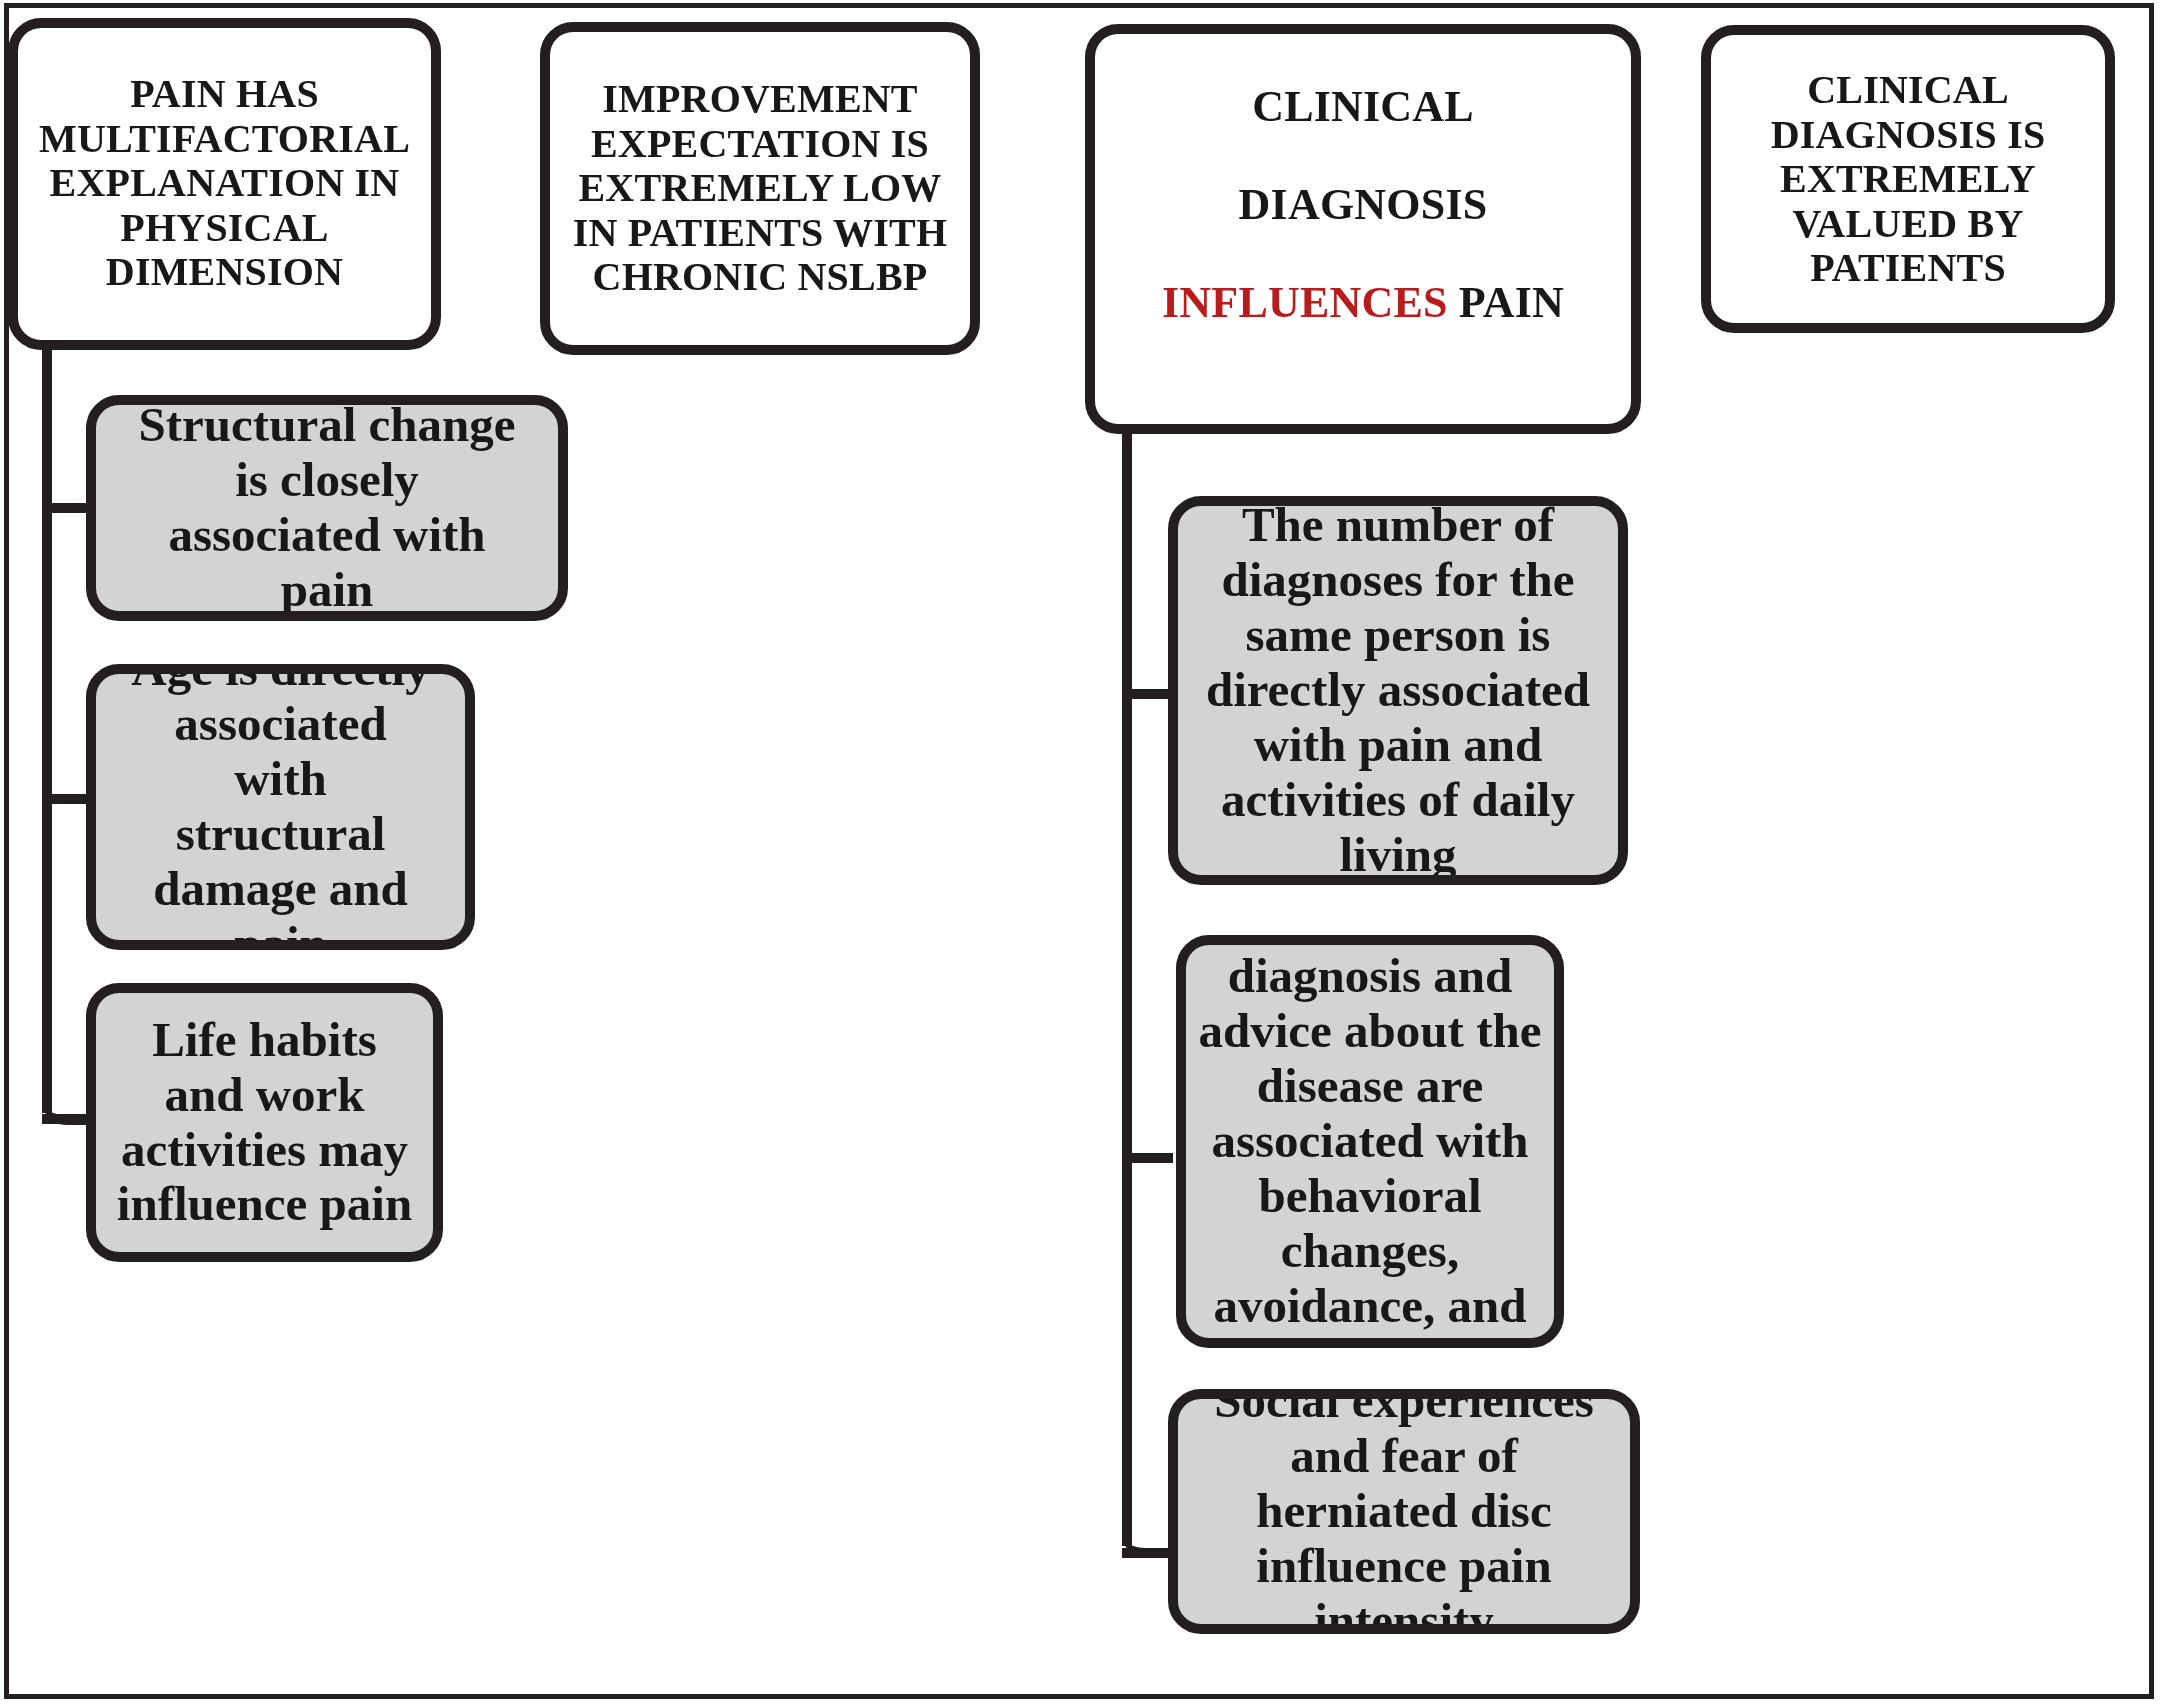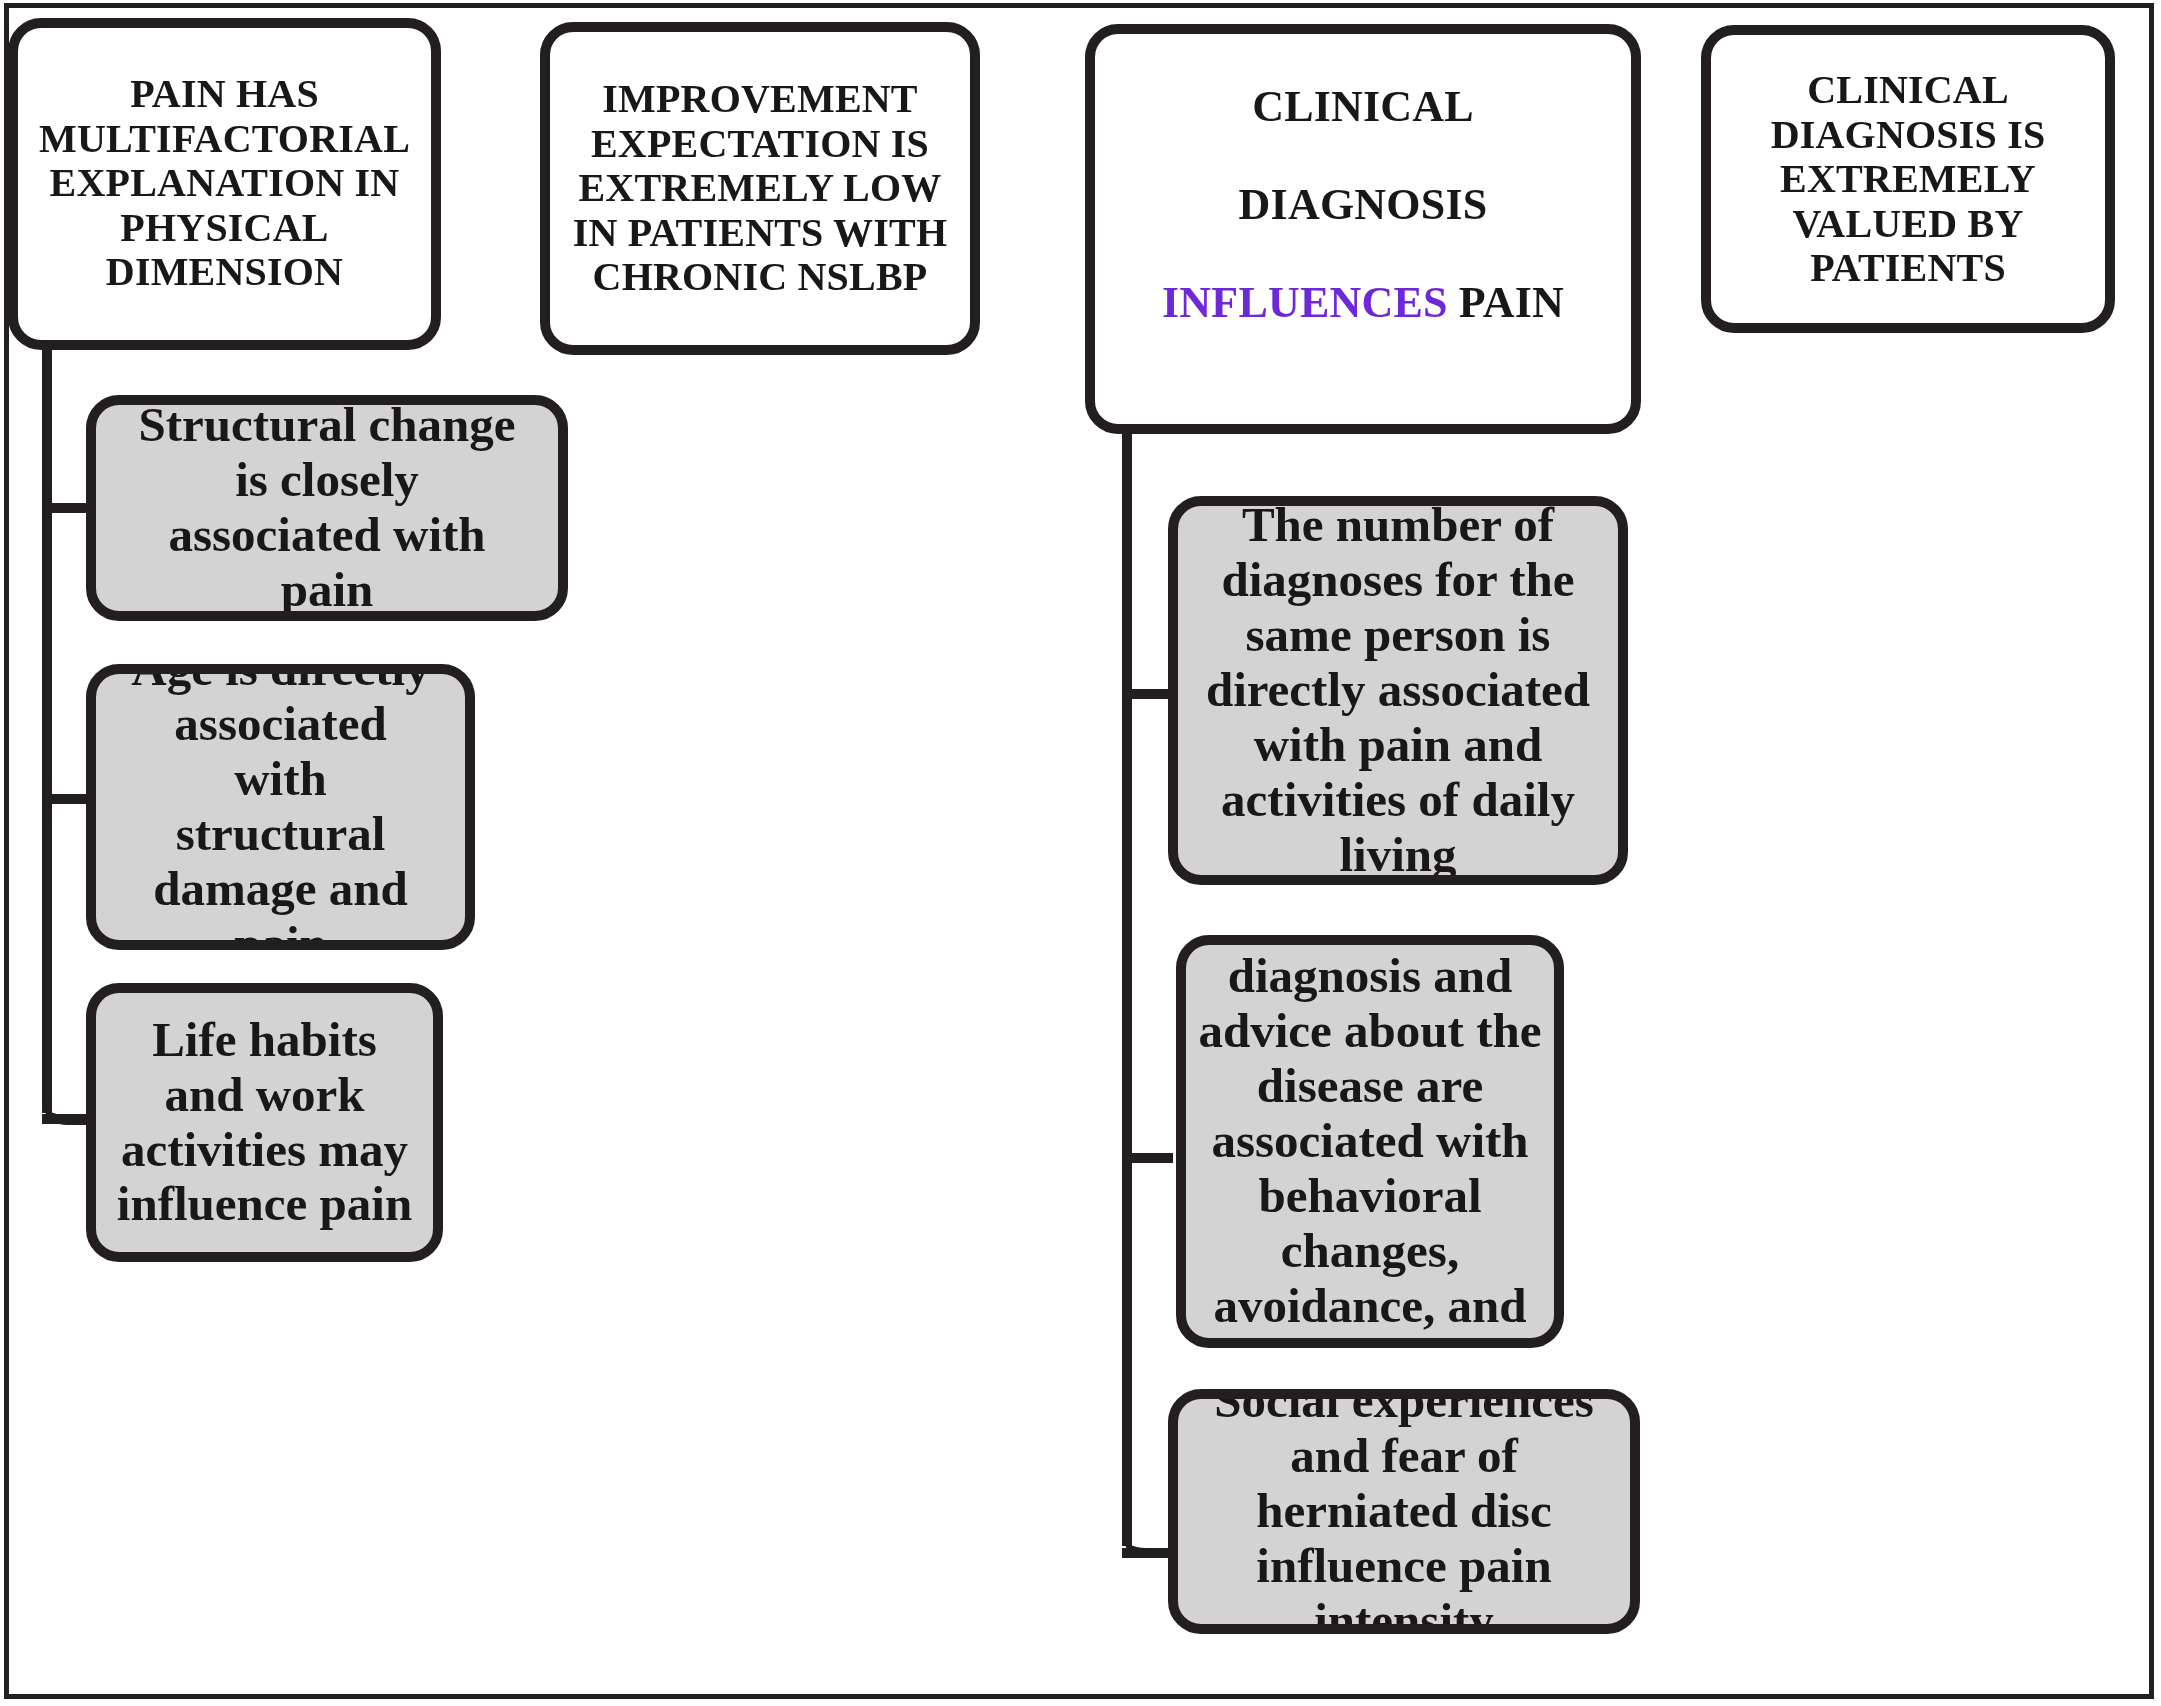--- a/index.html
+++ b/index.html
@@ -57,21 +57,21 @@
   }
 
   .child-node {
     background: #d3d3d3;
     font-weight: bold;
     font-size: 49px;
     line-height: 1.12;
   }
 
   
-  .hl-gray { color: #6d28d9; }
+  .hl-gray { color: #b91c1c; }
 
   
   .conn {
     position: absolute;
     background: #231f20;
   }
   .conn-corner {
     position: absolute;
     border-left: 10.3px solid #231f20;
     border-bottom: 10.3px solid #231f20;

